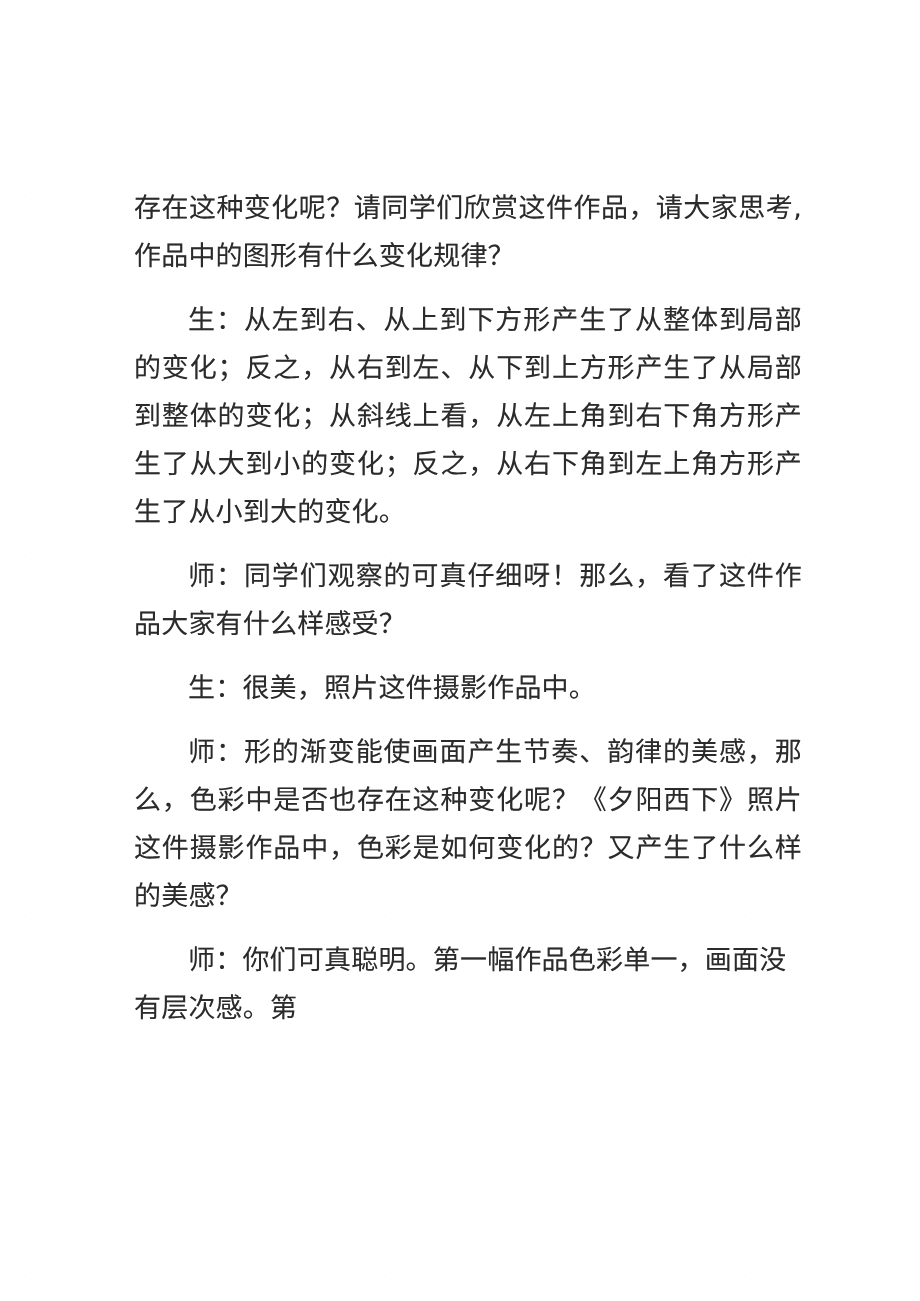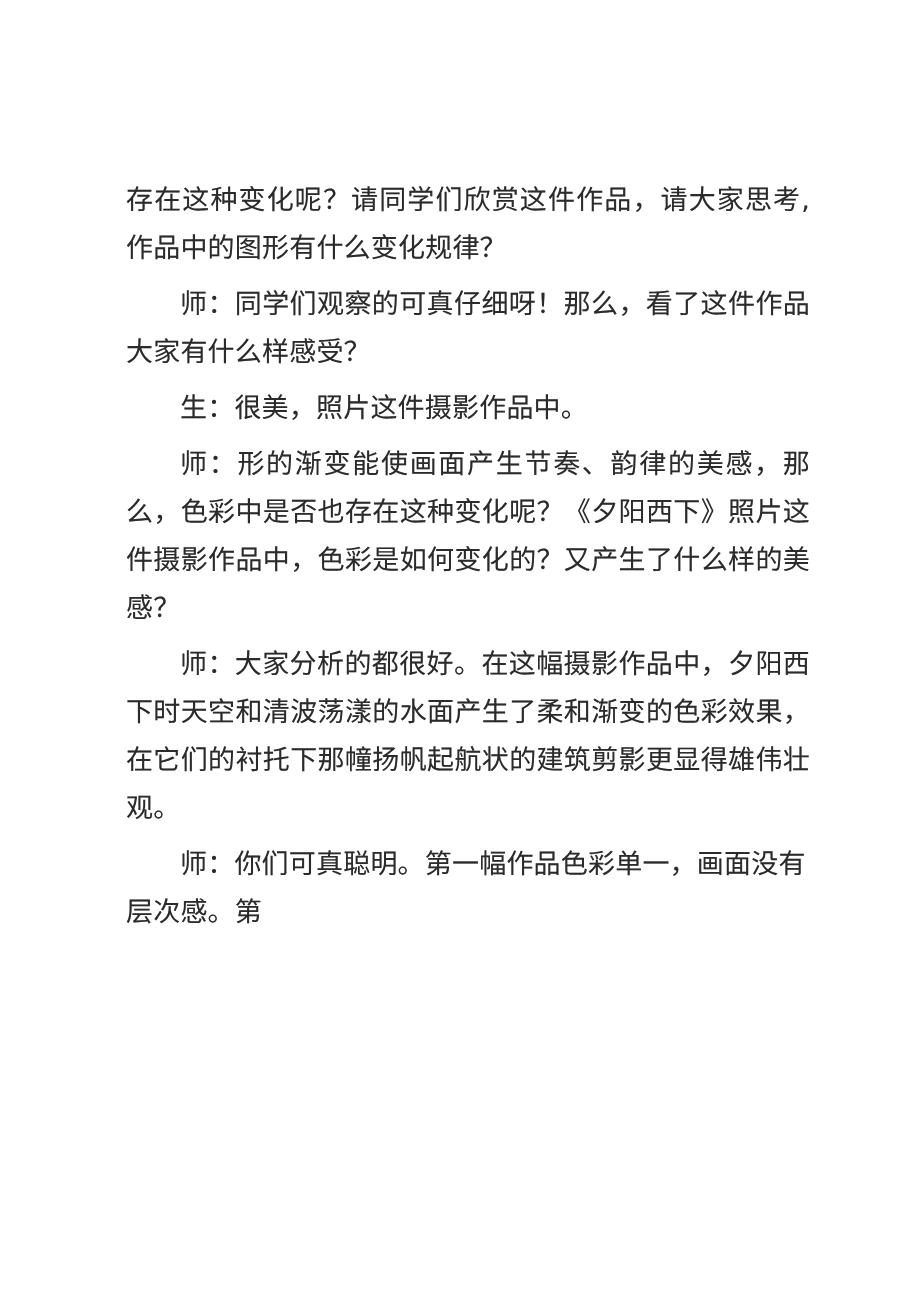--- a/index.html
+++ b/index.html
@@ -39,21 +39,21 @@
   }
 
   #text-body {
     position: absolute;
     left: 118px;
     top: 168px;
     width: 700px;
   }
 
   .para {
-    margin: 8px;
+    margin: 16px;
     font-size: 27px;
     line-height: 48px;
     color: #2b2b2b;
     text-align: justify;
     text-justify: inter-character;
     letter-spacing: 0.2px;
     word-break: break-all;
     white-space: pre-wrap;
     
     text-shadow: 0 0 0.4px rgba(60,60,60,0.35);
@@ -69,27 +69,27 @@
   }
 </style>
 </head>
 <body>
 
 <div id="page">
   <div id="text-body">
 
     <p class="para">存在这种变化呢？请同学们欣赏这件作品，请大家思考,作品中的图形有什么变化规律？</p>
 
+    <p class="para indent">生：从左到右、从上到下方形产生了从整体到局部的变化；反之，从右到左、从下到上方形产生了从局部到整体的变化；从斜线上看，从左上角到右下角方形产生了从大到小的变化；反之，从右下角到左上角方形产生了从小到大的变化。</p>
 
     <p class="para indent">师：同学们观察的可真仔细呀！那么，看了这件作品大家有什么样感受？</p>
 
     <p class="para indent">生：很美，照片这件摄影作品中。</p>
 
     <p class="para indent">师：形的渐变能使画面产生节奏、韵律的美感，那么，色彩中是否也存在这种变化呢？《夕阳西下》照片这件摄影作品中，色彩是如何变化的？又产生了什么样的美感？</p>
 
 
-    <p class="para indent">师：大家分析的都很好。在这幅摄影作品中，夕阳西下时天空和清波荡漾的水面产生了柔和渐变的色彩效果，在它们的衬托下那幢扬帆起航状的建筑剪影更显得雄伟壮观。</p>
 
 
     <p class="para indent last">师：你们可真聪明。第一幅作品色彩单一，画面没有层次感。第</p>
 
   </div>
 </div>
 
 </body></html>

